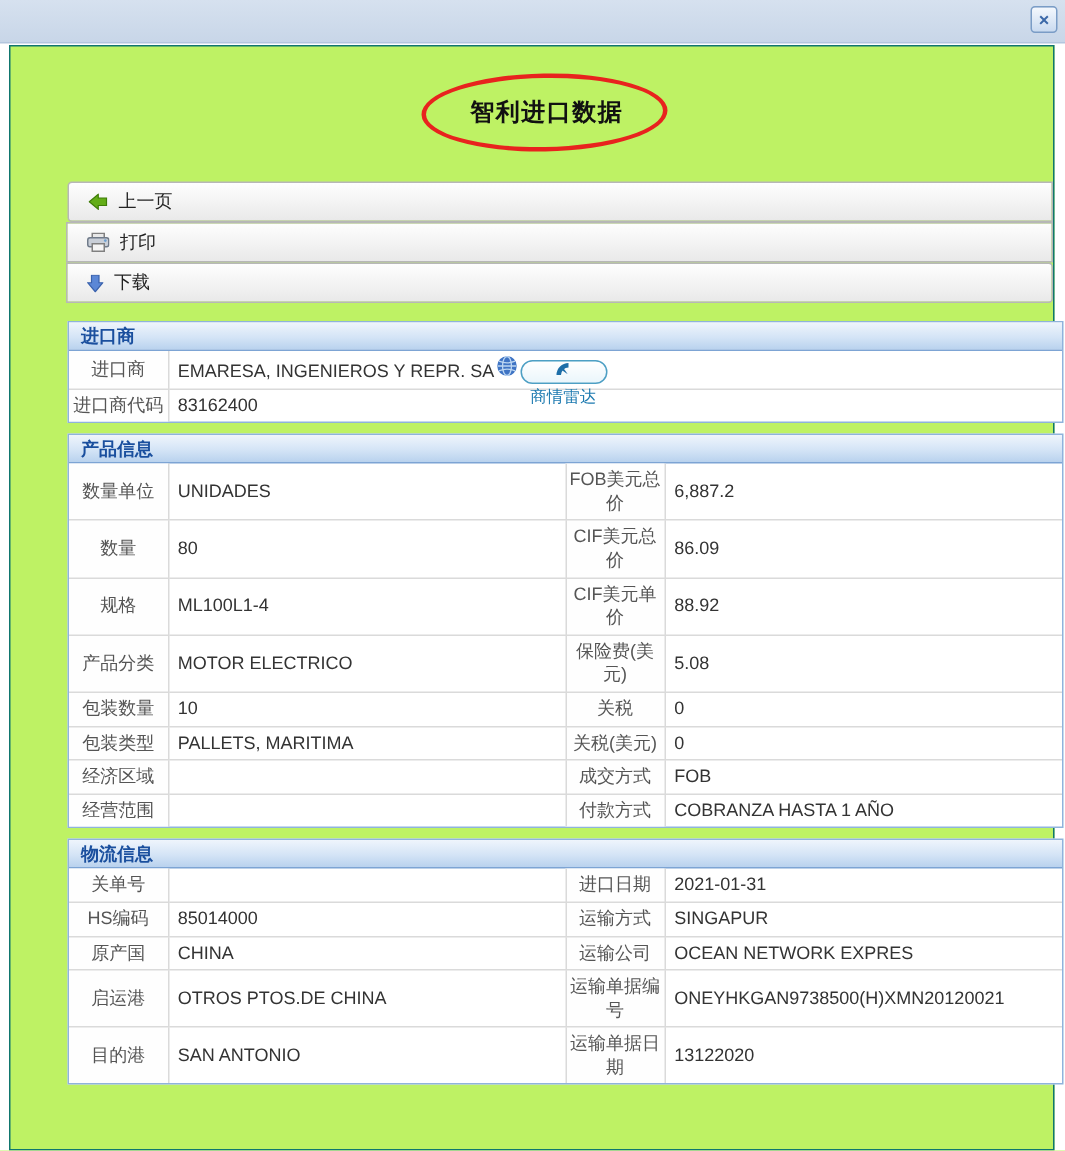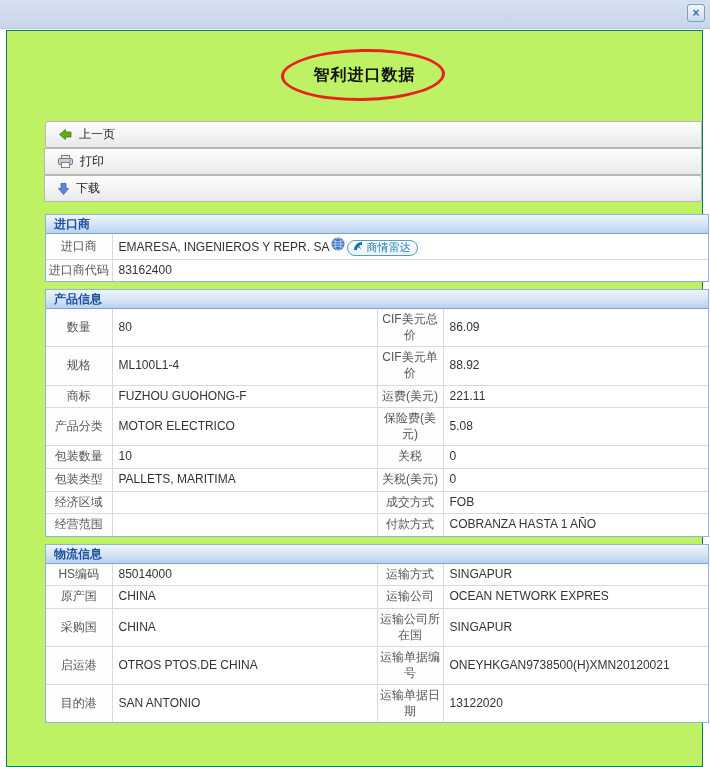--- a/index.html
+++ b/index.html
@@ -78,21 +78,21 @@
   td.val1 { width:265px; }
   td.val { }
   
   .val-flex { display:flex; align-items:flex-end; gap:2px; }
   .globe-icon { display:inline-block; flex:0 0 auto; cursor:pointer; }
   .radar-badge {
     display:inline-flex; align-items:center; gap:3px;
     border:1px solid #4d9fc4; border-radius:9px;
     padding:0 7px 1px 5px; height:16px;
     color:#1d7ab0; font-size:11px; background:linear-gradient(#ffffff,#eaf5fb);
-    cursor:pointer; white-space:nowrap;
+    cursor:pointer; white-space:nowrap;flex-direction:column;
   }
 </style>
 </head>
 <body>
 
 <div class="titlebar">
   <div class="close-btn">×</div>
 </div>
 
 <div class="panel">
@@ -164,36 +164,36 @@
               <td class="val">83162400</td>
             </tr>
           </tbody>
         </table>
       </div>
       <div class="section">
         <div class="sec-header">产品信息</div>
         <table class="sec-table">
           <tbody>
             <tr>
+              <td class="lbl">数量单位</td>
+              <td class="val1">UNIDADES</td>
+              <td class="lbl">FOB美元总价</td>
+              <td class="val">6,887.2</td>
+            </tr>
+            <tr>
               <td class="lbl">数量</td>
               <td class="val1">80</td>
               <td class="lbl">CIF美元总价</td>
               <td class="val">86.09</td>
             </tr>
             <tr>
               <td class="lbl">规格</td>
               <td class="val1">ML100L1-4</td>
               <td class="lbl">CIF美元单价</td>
               <td class="val">88.92</td>
-            </tr>
-            <tr>
-              <td class="lbl">商标</td>
-              <td class="val1">FUZHOU GUOHONG-F</td>
-              <td class="lbl">运费(美元)</td>
-              <td class="val">221.11</td>
             </tr>
             <tr>
               <td class="lbl">产品分类</td>
               <td class="val1">MOTOR ELECTRICO</td>
               <td class="lbl">保险费(美元)</td>
               <td class="val">5.08</td>
             </tr>
             <tr>
               <td class="lbl">包装数量</td>
               <td class="val1">10</td>
@@ -219,36 +219,36 @@
               <td class="val">COBRANZA HASTA 1 AÑO</td>
             </tr>
           </tbody>
         </table>
       </div>
       <div class="section">
         <div class="sec-header">物流信息</div>
         <table class="sec-table">
           <tbody>
             <tr>
+              <td class="lbl">关单号</td>
+              <td class="val1"></td>
+              <td class="lbl">进口日期</td>
+              <td class="val">2021-01-31</td>
+            </tr>
+            <tr>
               <td class="lbl">HS编码</td>
               <td class="val1">85014000</td>
               <td class="lbl">运输方式</td>
               <td class="val">SINGAPUR</td>
             </tr>
             <tr>
               <td class="lbl">原产国</td>
               <td class="val1">CHINA</td>
               <td class="lbl">运输公司</td>
               <td class="val">OCEAN NETWORK EXPRES</td>
-            </tr>
-            <tr>
-              <td class="lbl">采购国</td>
-              <td class="val1">CHINA</td>
-              <td class="lbl">运输公司所在国</td>
-              <td class="val">SINGAPUR</td>
             </tr>
             <tr>
               <td class="lbl">启运港</td>
               <td class="val1">OTROS PTOS.DE CHINA</td>
               <td class="lbl">运输单据编号</td>
               <td class="val">ONEYHKGAN9738500(H)XMN20120021</td>
             </tr>
             <tr>
               <td class="lbl">目的港</td>
               <td class="val1">SAN ANTONIO</td>

